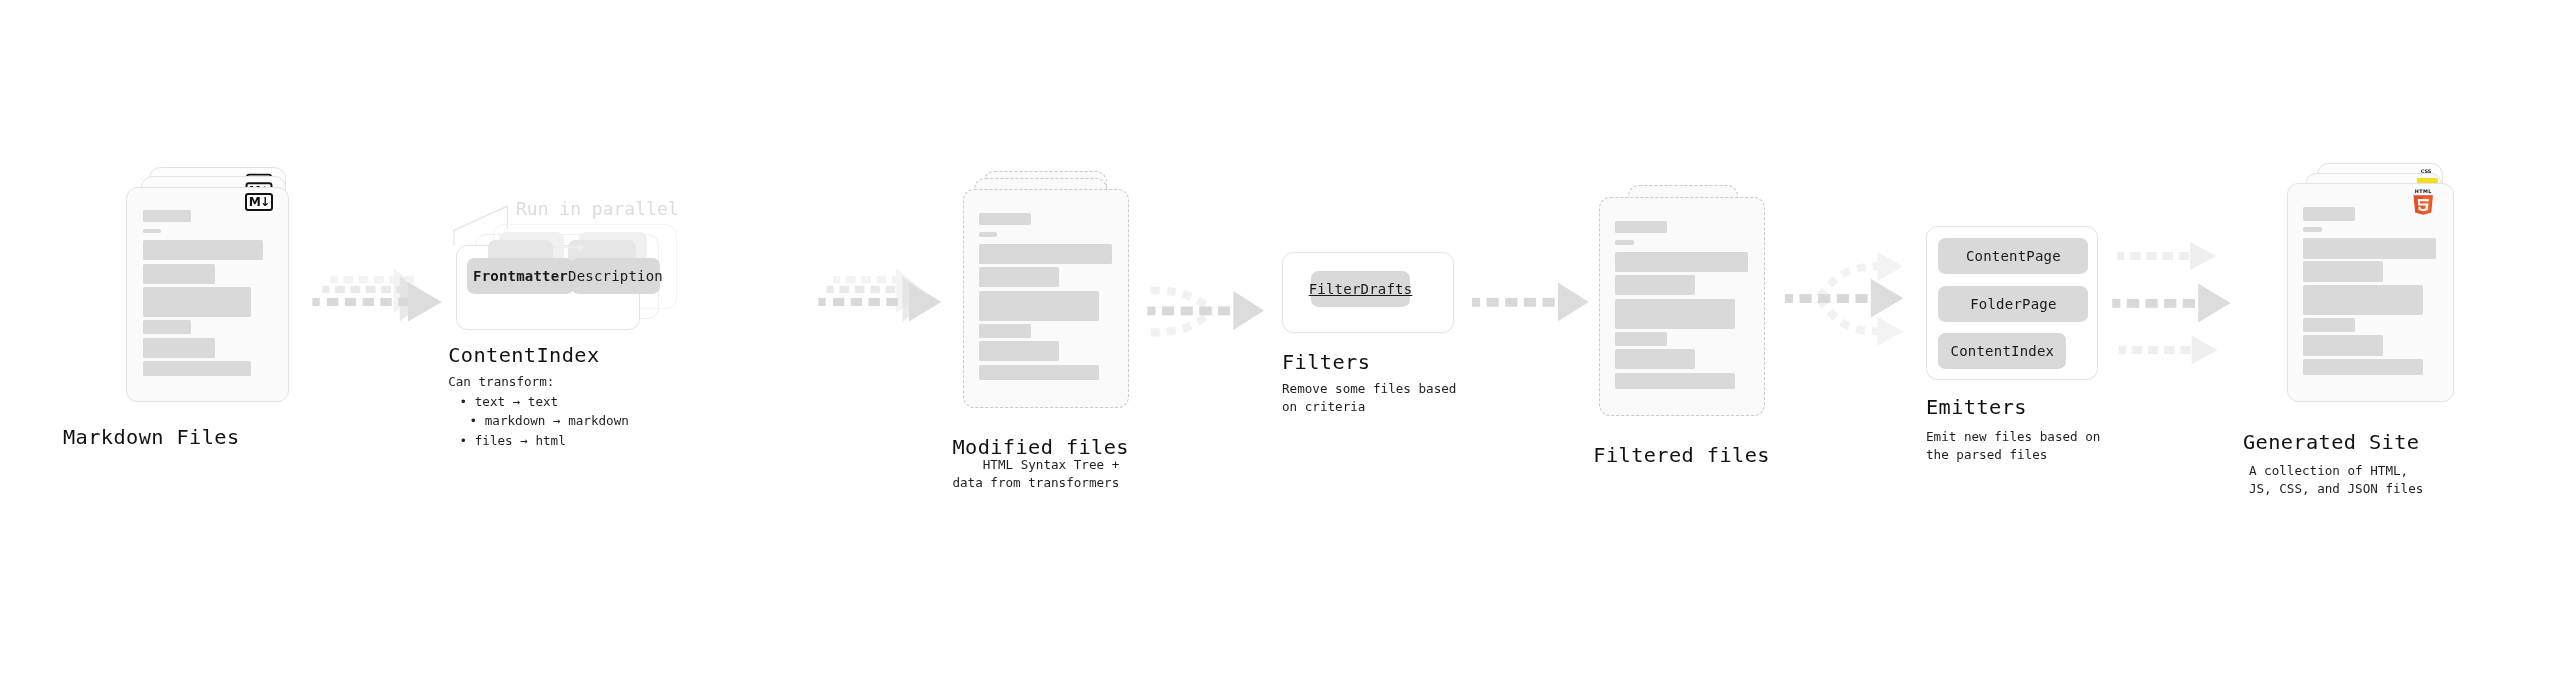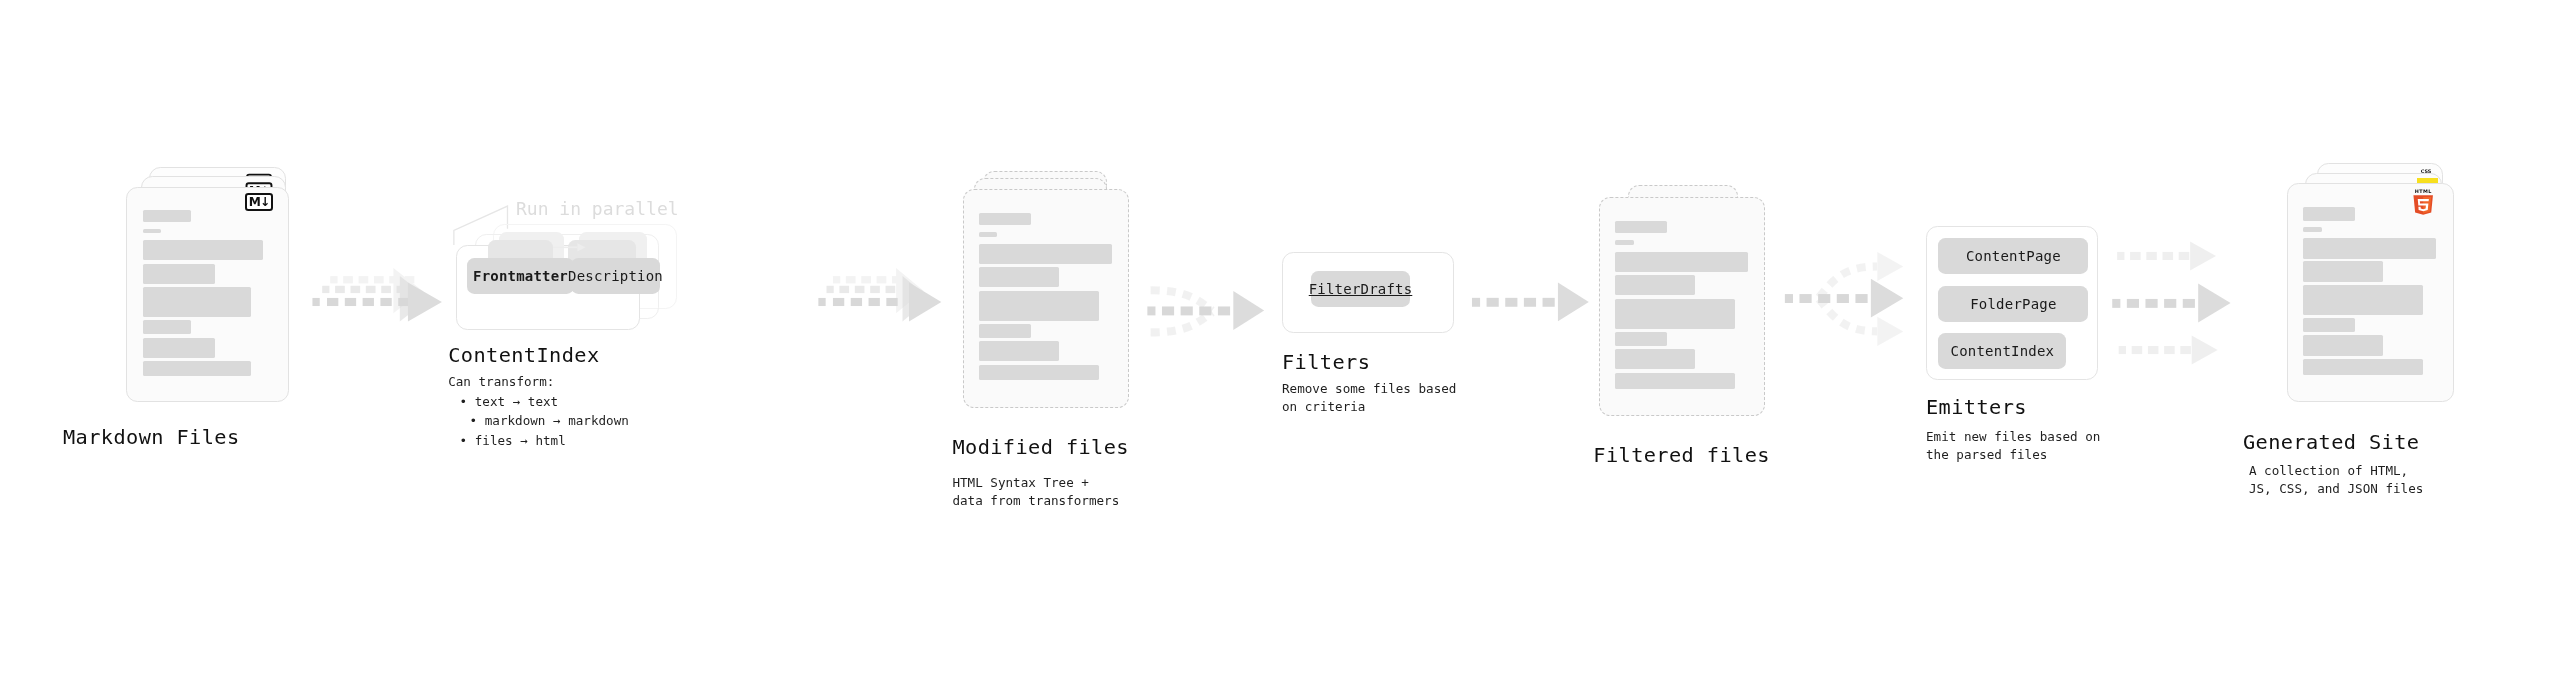--- a/index.html
+++ b/index.html
@@ -223,21 +223,21 @@
       <div class="bar" style="left:14.6px;top:42px;width:18.7px;height:4.9px;"></div>
       <div class="bar" style="left:14.6px;top:54px;width:133px;height:20.3px;"></div>
       <div class="bar" style="left:14.6px;top:77px;width:80px;height:20.3px;"></div>
       <div class="bar" style="left:14.6px;top:101px;width:120px;height:30px;"></div>
       <div class="bar" style="left:14.6px;top:134px;width:52px;height:14px;"></div>
       <div class="bar" style="left:14.6px;top:151px;width:80px;height:20.3px;"></div>
       <div class="bar" style="left:14.6px;top:175px;width:120px;height:15.4px;"></div>
     </div>
   </div>
   <div class="title" style="left:-10.6px;top:264px;">Modified files</div>
-  <div class="sub" style="left:-10.6px;top:303px;">HTML Syntax Tree +
+  <div class="sub" style="left:-10.6px;top:285px;text-align:right;">HTML Syntax Tree +
 data from transformers</div>
 </div>
 
 <div class="arrow" style="left:1136px;top:264px;">
   <svg width="146" height="106" viewBox="0 0 180 130">
     <g opacity="0.45">
       <path d="M18,32 C64,32 76,44 94,57" fill="none" stroke="#e2e2e2" stroke-width="10" stroke-linecap="butt" stroke-dasharray="11 9"></path>
       <path d="M18,84 C64,84 76,72 94,59" fill="none" stroke="#e2e2e2" stroke-width="10" stroke-linecap="butt" stroke-dasharray="11 9"></path>
     </g>
     <g fill="#d8d8d8">

